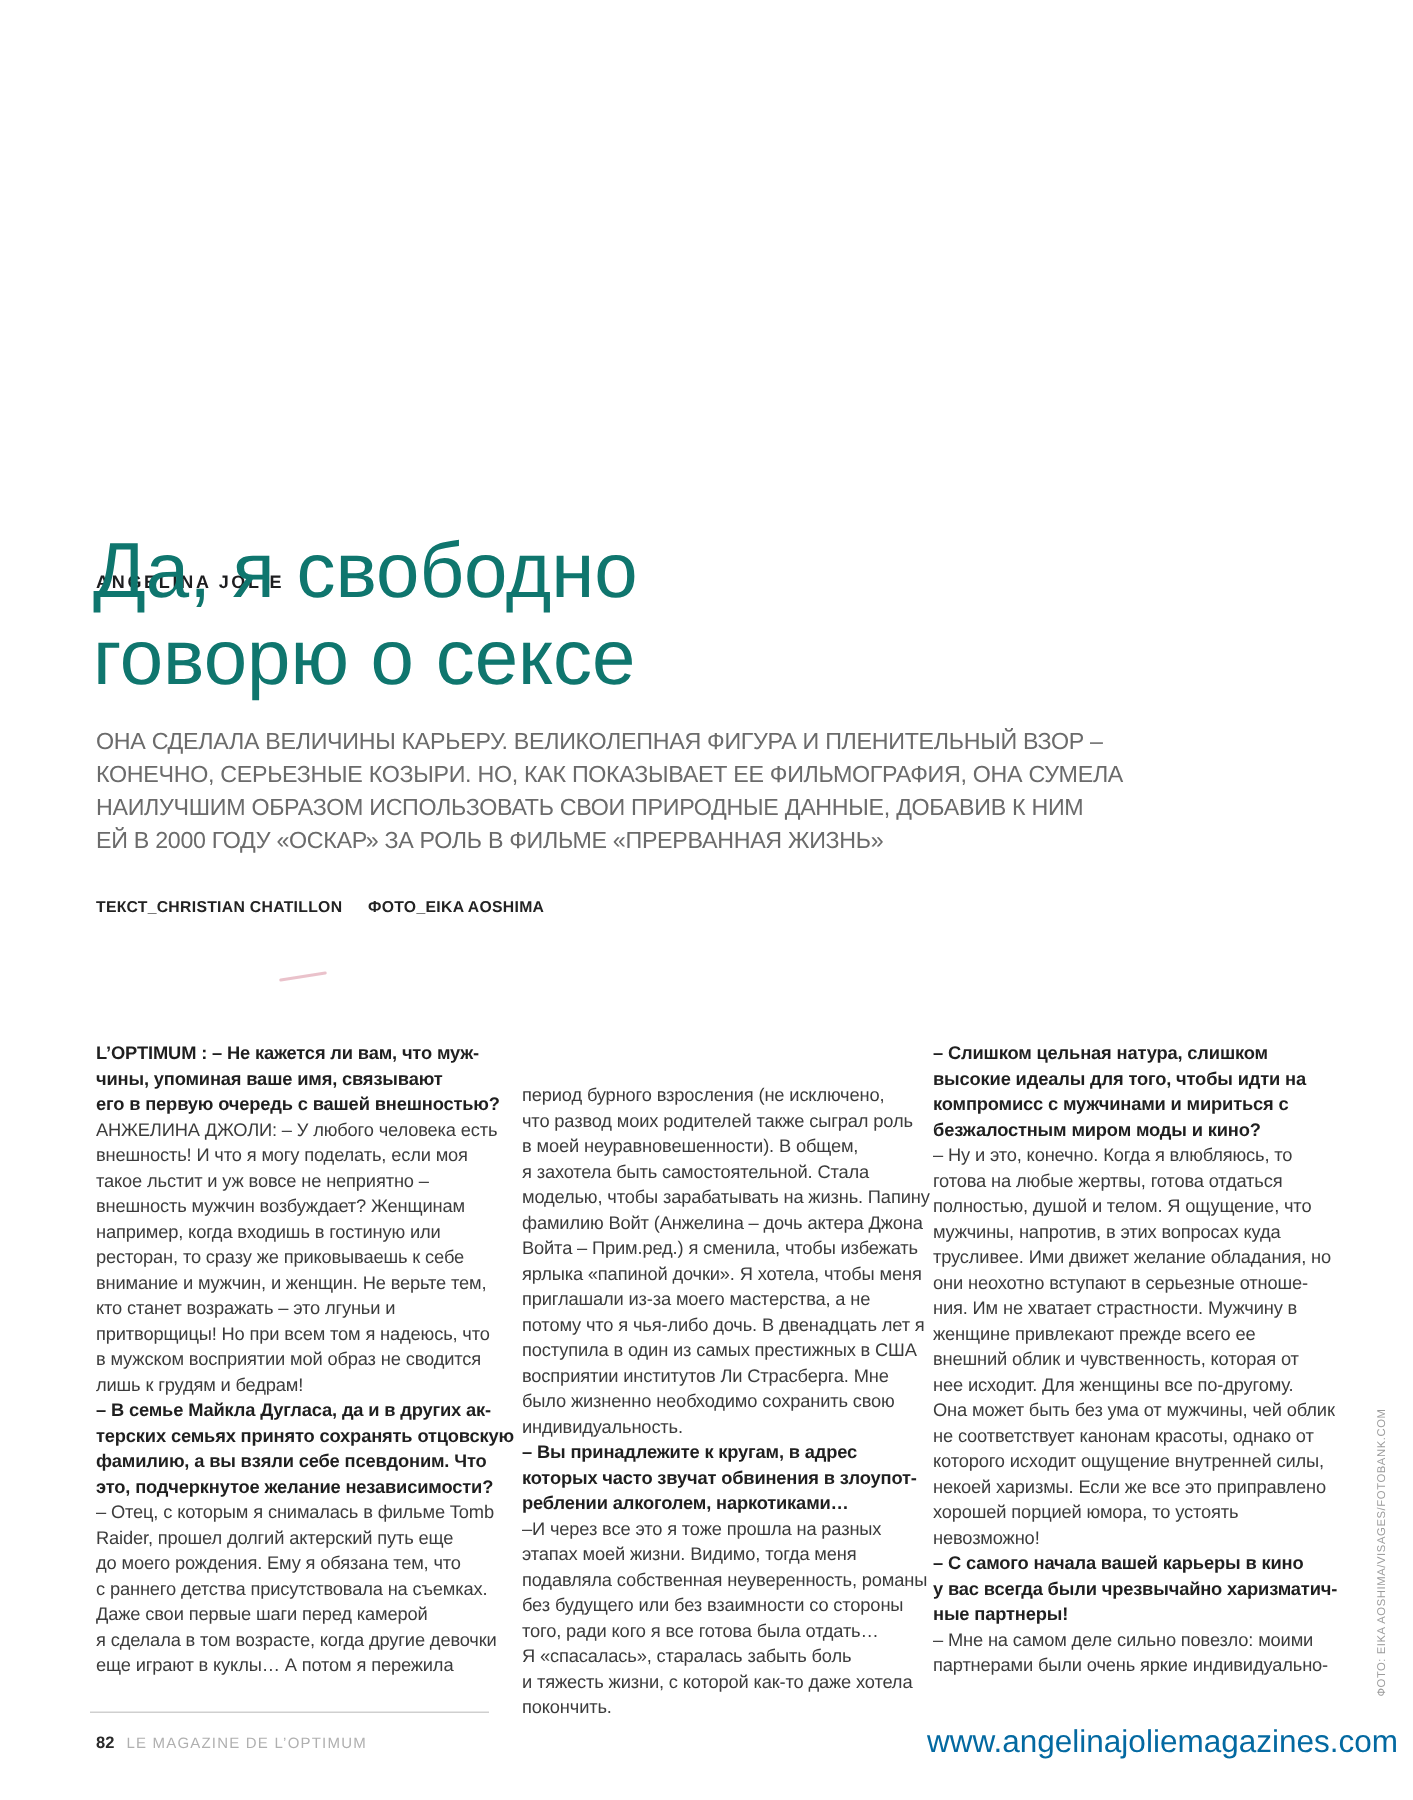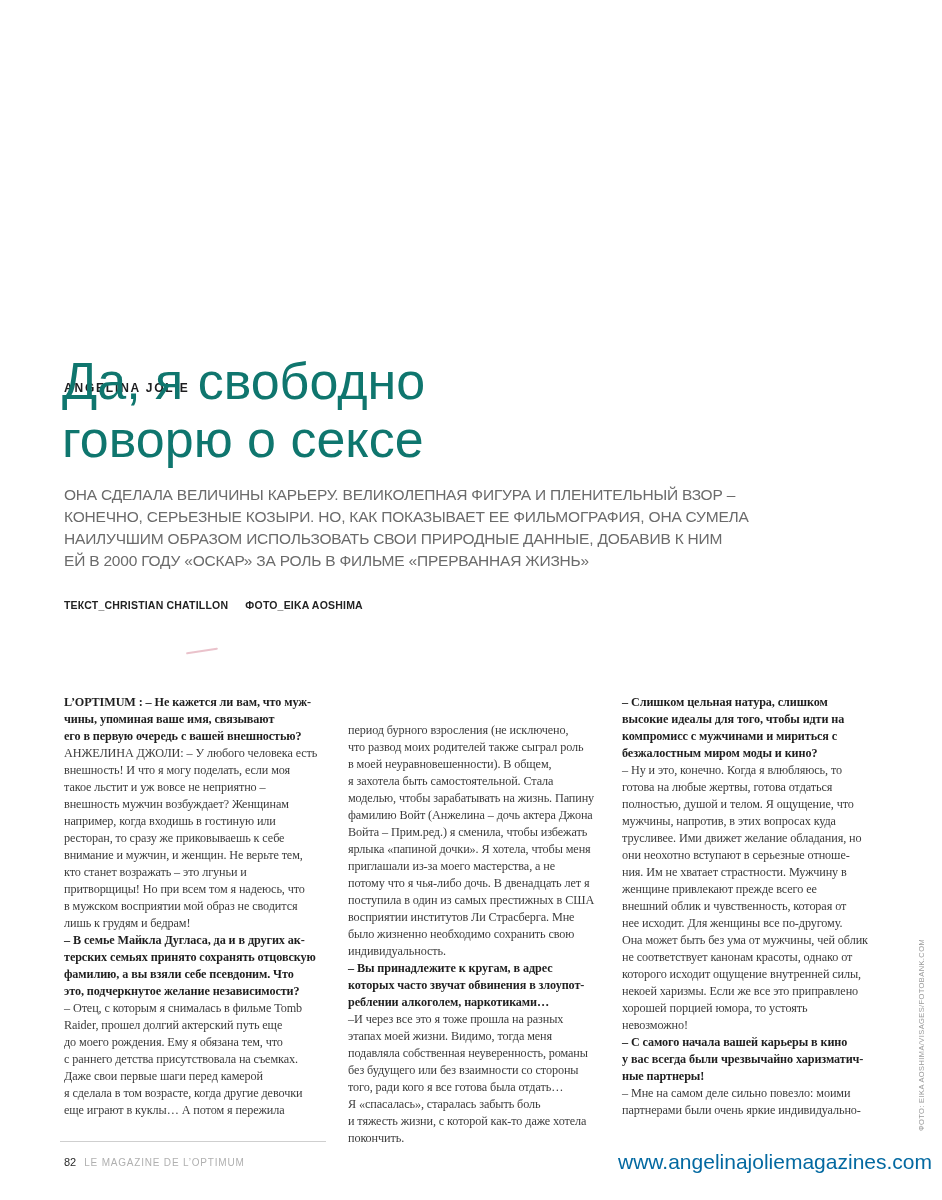--- a/index.html
+++ b/index.html
@@ -31,34 +31,34 @@
     left:64px;top:599px;
     font-size:10.5px;font-weight:bold;color:#232323;letter-spacing:0.2px;
   }
   .byline span{margin-right:14px;}
   
   .scratch{
     left:186px;top:650px;width:32px;height:2px;background:#d98fa0;opacity:0.55;
     transform:rotate(-9deg);border-radius:2px;
   }
   
-  .columns{left:0;top:694px;width:891px;height:440px;font-family:Liberation Serif, serif;}
+  .columns{left:0;top:694px;width:891px;height:440px;}
   .col{position:absolute;top:0;}
   .col1{left:64px;width:276px;}
   .col2{left:348px;width:266px;margin-top:28px;}
   .col3{left:622px;width:285px;}
   .bodyline{
     font-size:12.2px;line-height:17px;color:#3c3c3c;
     letter-spacing:-0.1px;white-space:nowrap;
   }
   .bodyline.b{font-weight:bold;color:#1f1f1f;}
   
   .footer-rule{left:60px;top:1141px;width:266px;height:1px;background:#cfcfcf;}
   .footer{left:64px;top:1156px;font-size:10px;color:#b0b0b0;letter-spacing:0.8px;}
-  .footer .pnum{font-weight:normal;color:#2a2a2a;font-size:11px;letter-spacing:0;margin-right:8px;}
+  .footer .pnum{font-weight:bold;color:#2a2a2a;font-size:11px;letter-spacing:0;margin-right:8px;}
   
   .watermark{
     left:618px;top:1150px;width:310px;
     font-size:21px;color:#0369a1;text-align:center;
   }
   
   .vcredit{
     left:921px;top:1035px;
     transform:translate(-50%,-50%) rotate(-90deg);
     white-space:nowrap;

